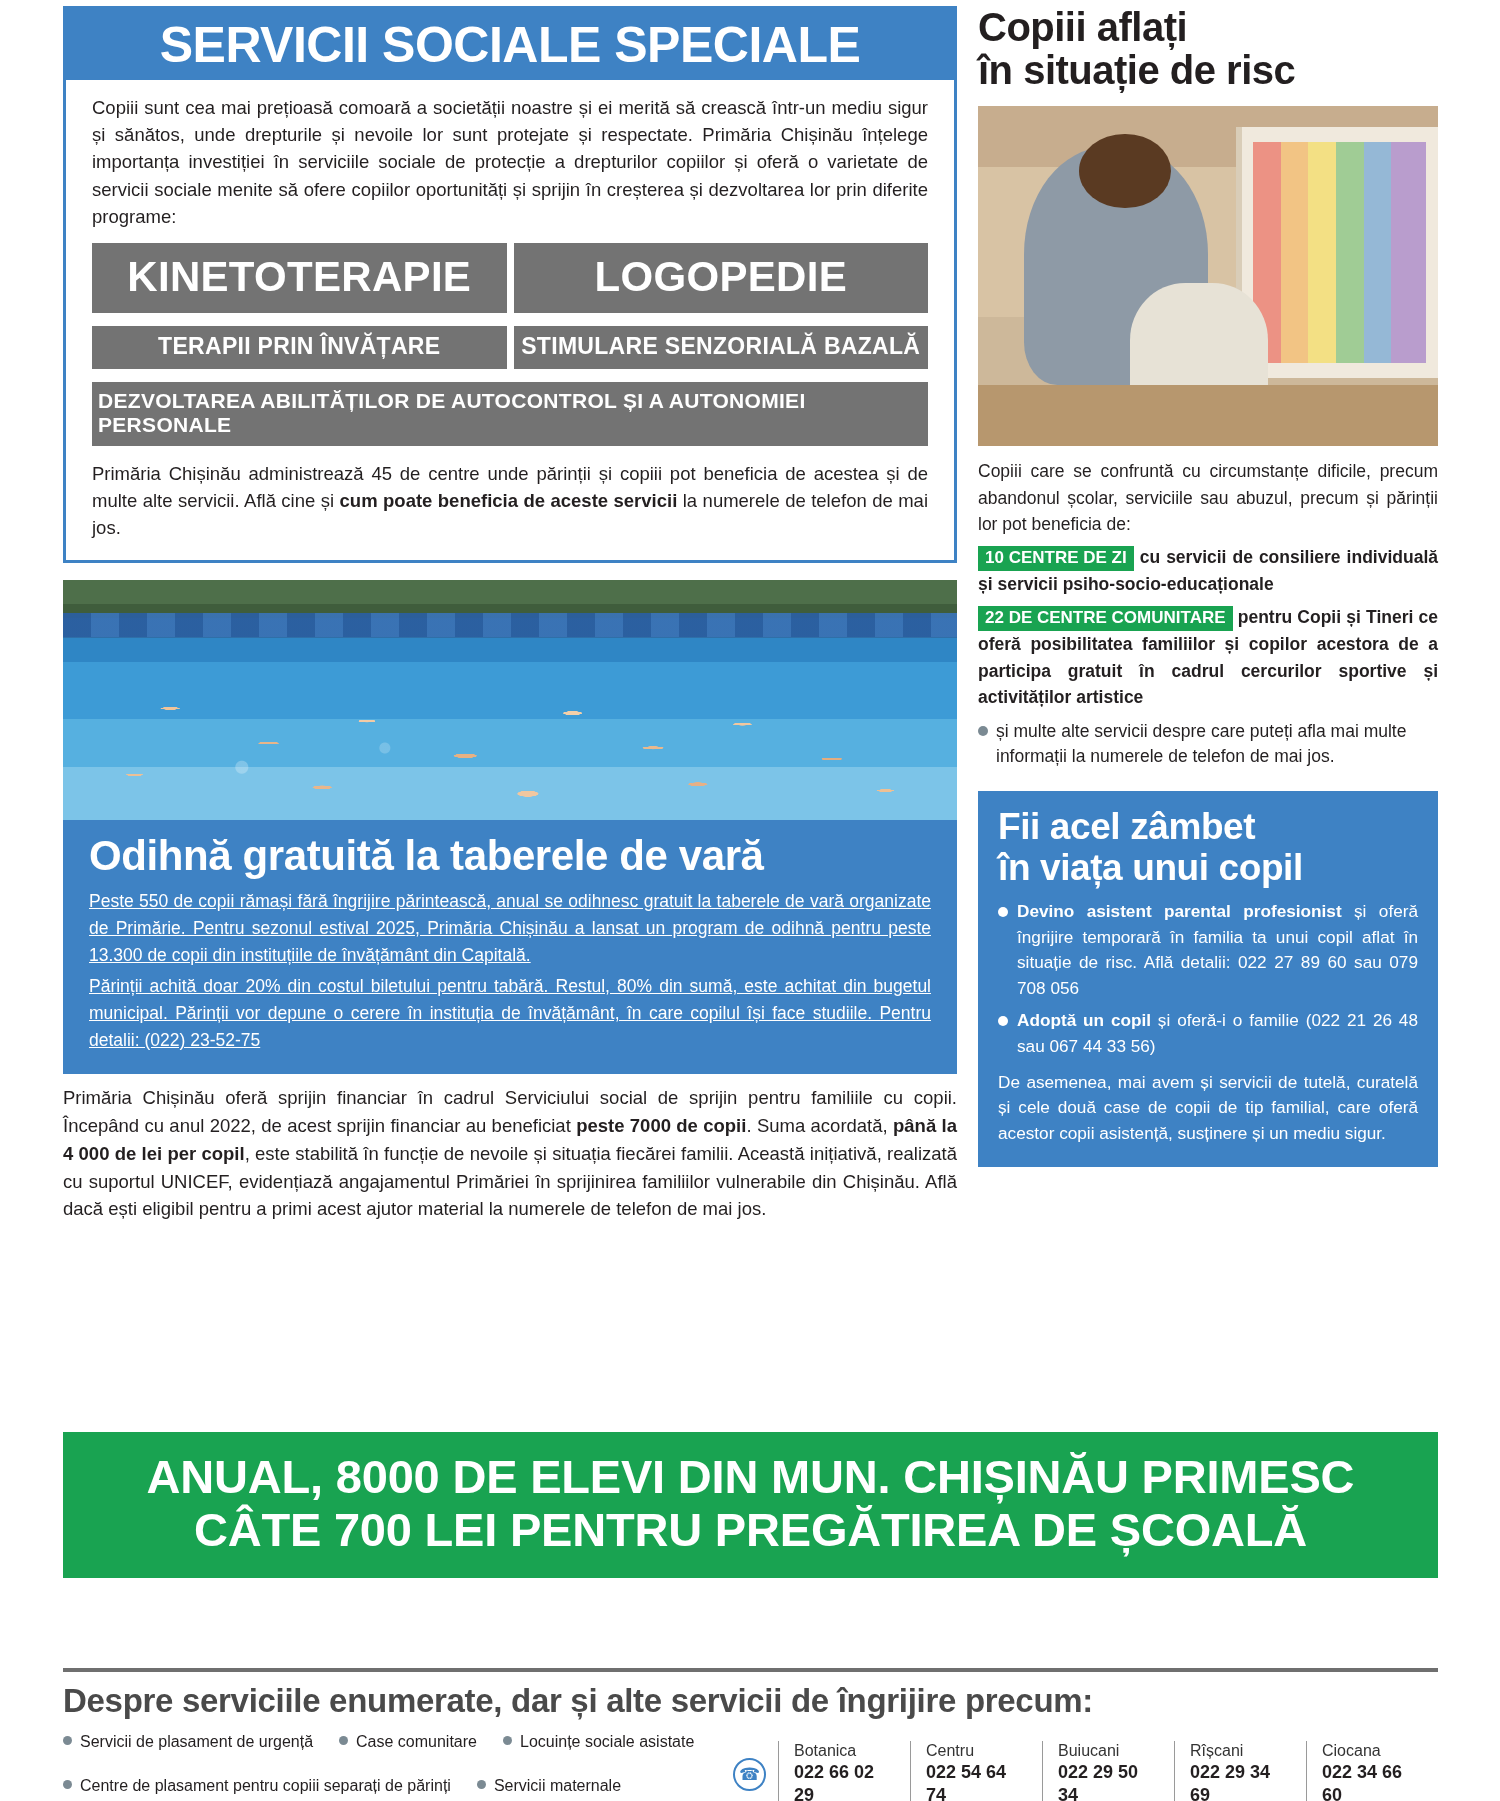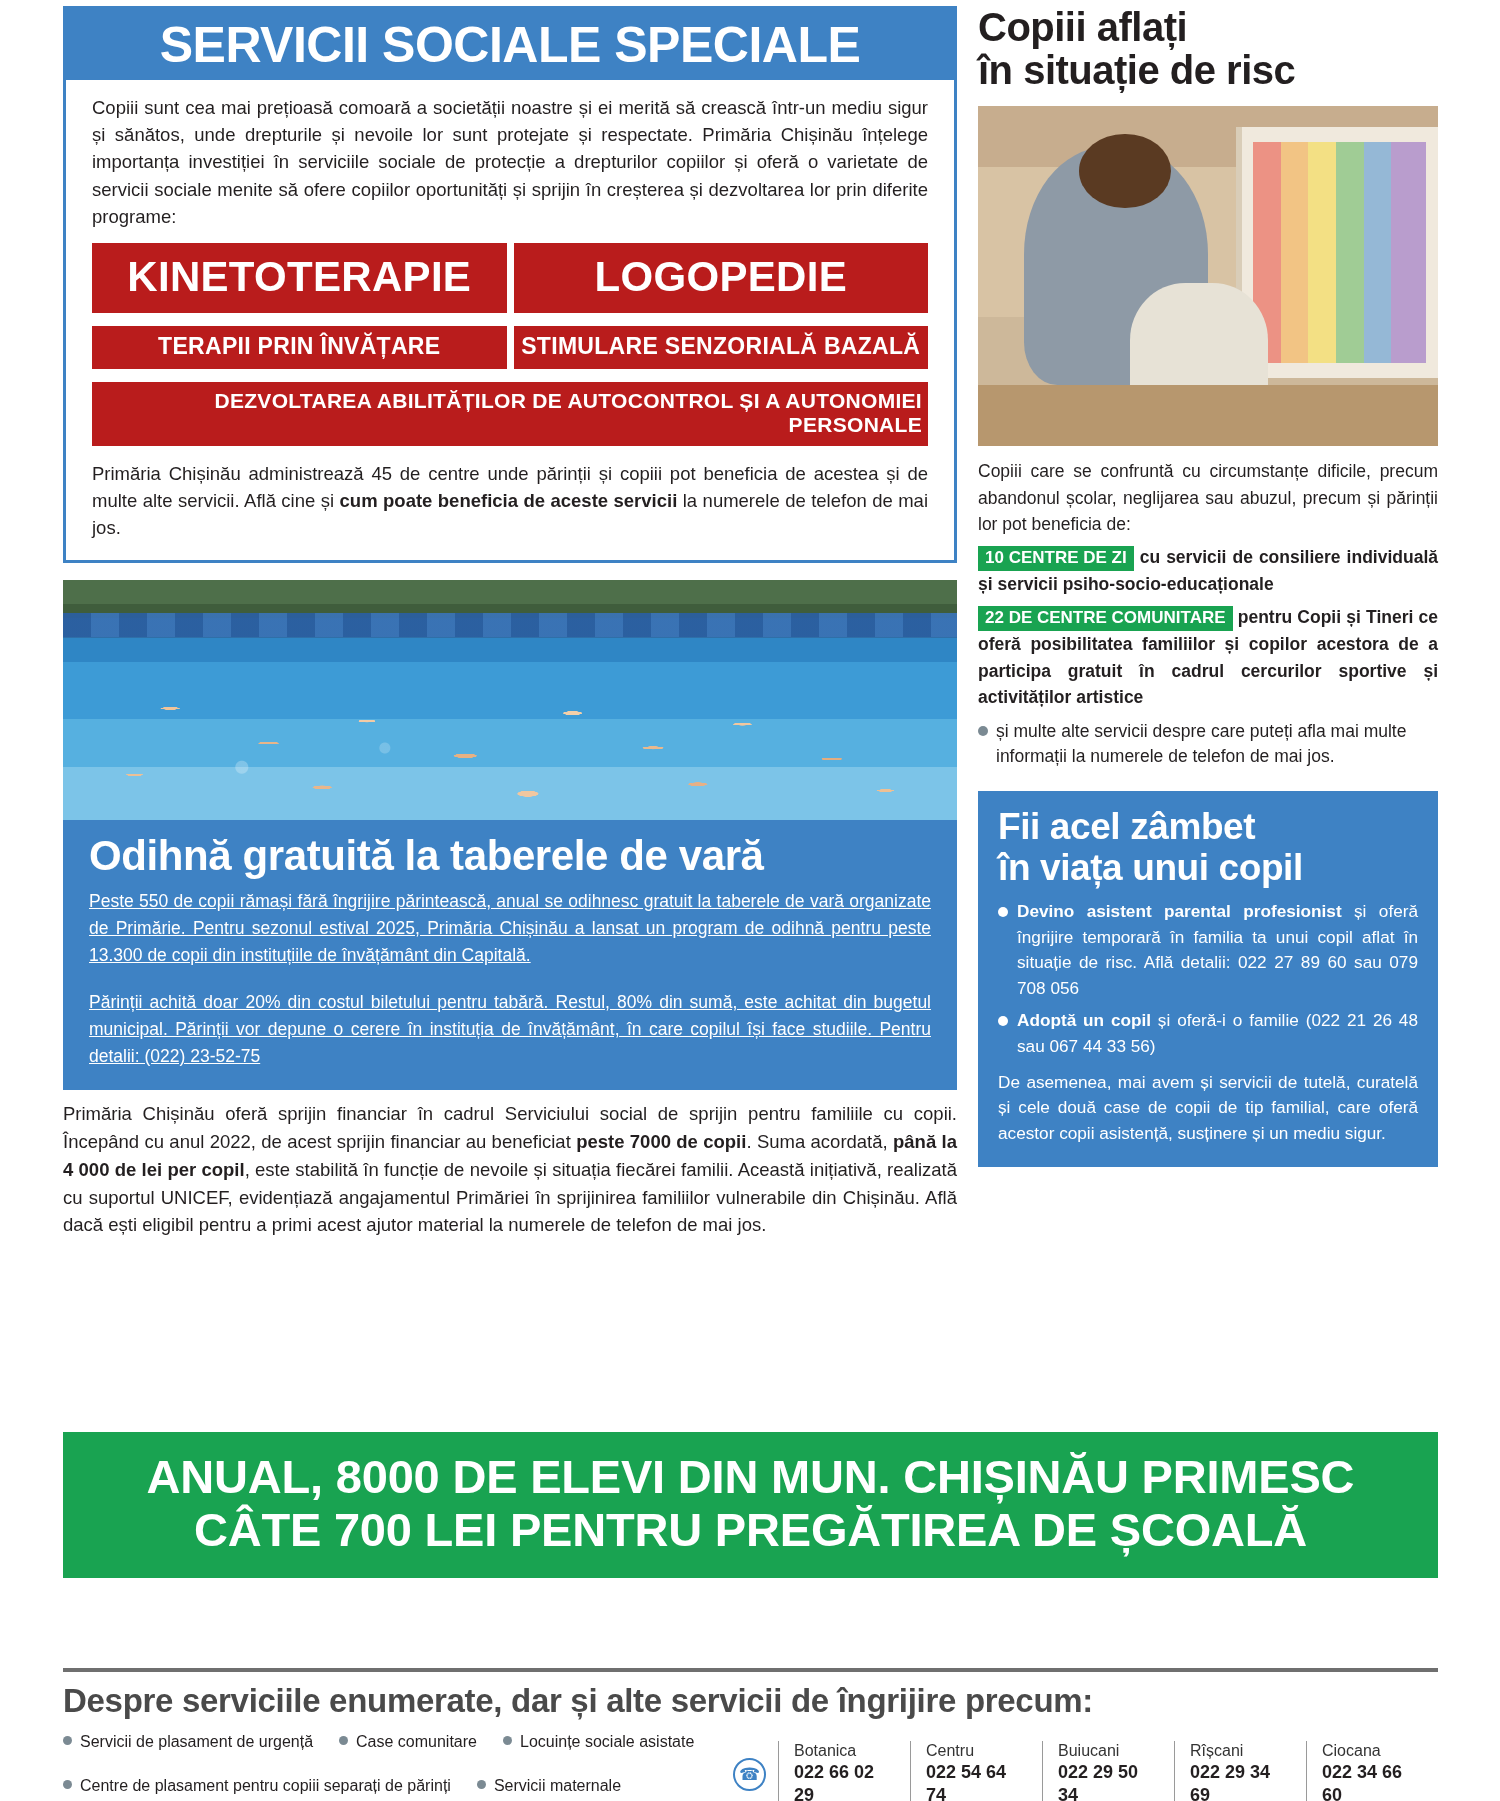--- a/index.html
+++ b/index.html
@@ -49,24 +49,24 @@
     line-height: 1.47;
     text-align: justify;
     color: #231f20;
   }
   .red-row {
     display: flex;
     gap: 7px;
     margin-top: 13px;
   }
   .red-chip {
-    background: #b91c1c;
+    background: #737373;
     color: #fff;
     font-weight: 900;
-    text-align: right;
+    text-align: left;
     letter-spacing: 0.3px;
     display: flex;
     align-items: center;
     justify-content: center;
   }
   .chip-xl { font-size: 42px; padding: 10px 6px 12px; flex: 1; }
   .chip-md { font-size: 23px; padding: 7px 6px 9px; flex: 1; }
   .chip-wide { font-size: 21px; padding: 7px 6px 9px; width: 100%; }
 
   .para2 { margin-top: 14px; }
@@ -122,21 +122,21 @@
     font-weight: 900;
     letter-spacing: -0.4px;
   }
   .blue-panel p {
     margin: 0;
     font-size: 17.5px;
     line-height: 1.55;
     text-align: justify;
     text-decoration: underline;
   }
-  .blue-panel p + p { margin-top: 20px; }
+  .blue-panel p + p { margin-top: 4px; }
 
   .headline-black {
     margin-top: 22px;
     font-size: 41px;
     font-weight: 900;
     line-height: 1.12;
     letter-spacing: -0.6px;
     color: #231f20;
   }
   .body-black {
@@ -339,21 +339,21 @@
     </div>
 
     <div class="photo risk-photo">
       <div class="board"></div>
       <div class="adult"></div>
       <div class="hair"></div>
       <div class="child"></div>
       <div class="floor"></div>
     </div>
 
-    <div class="right-para">Copiii care se confruntă cu circumstanțe dificile, precum abandonul școlar, neglijarea sau abuzul, precum și părinții lor pot beneficia de:</div>
+    <div class="right-para">Copiii care se confruntă cu circumstanțe dificile, precum abandonul școlar, serviciile sau abuzul, precum și părinții lor pot beneficia de:</div>
 
     <div class="risk-line">
       <span class="green-tag">10 CENTRE DE ZI</span><span> cu servicii de consiliere individuală și servicii psiho-socio-educaționale</span>
     </div>
 
     <div class="risk-line">
       <span class="green-tag">22 DE CENTRE COMUNITARE</span><span> pentru Copii și Tineri ce oferă posibilitatea familiilor și copilor acestora de a participa gratuit în cadrul cercurilor sportive și activităților artistice</span>
     </div>
 
     <div class="bullet-row">

